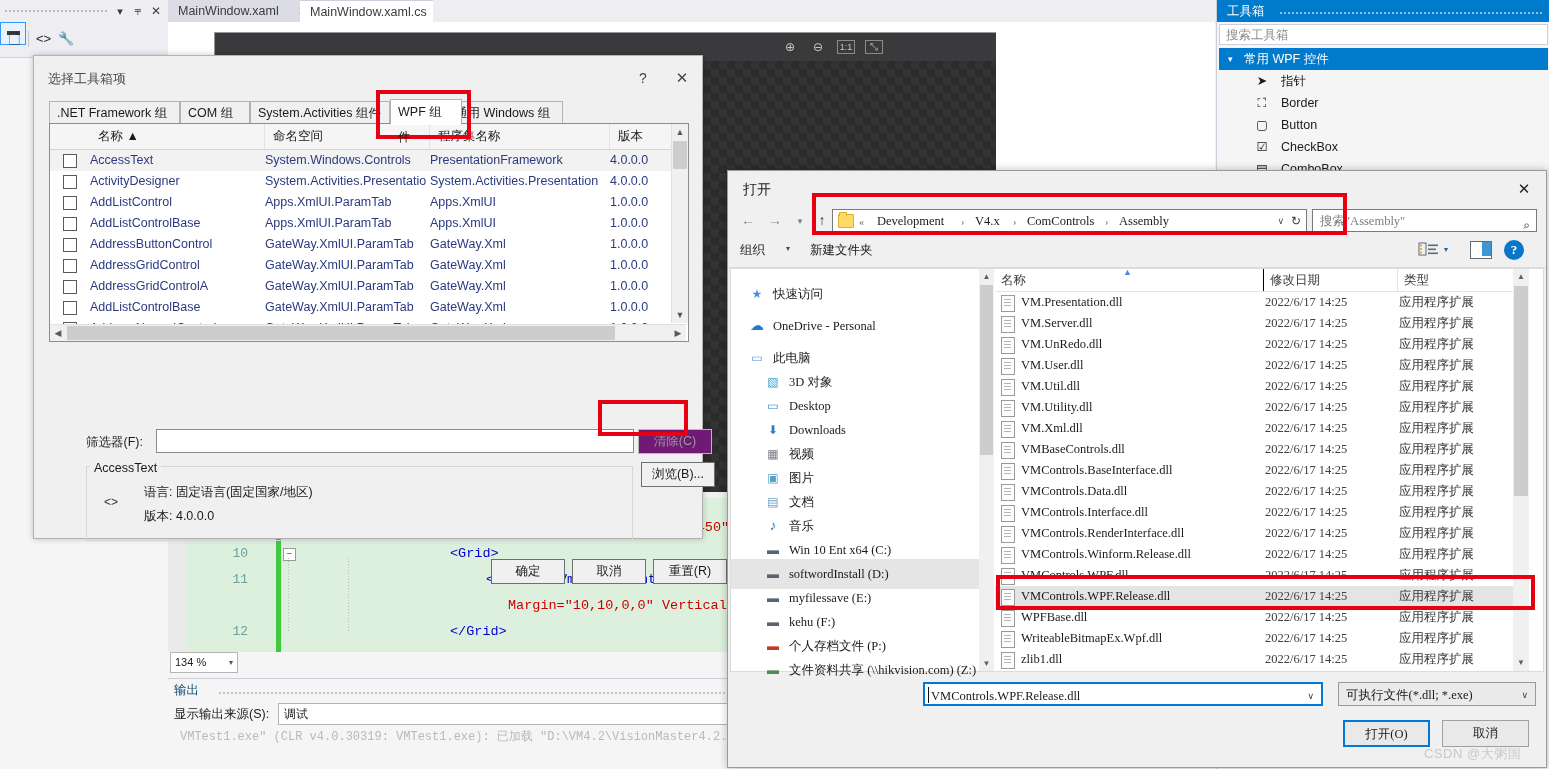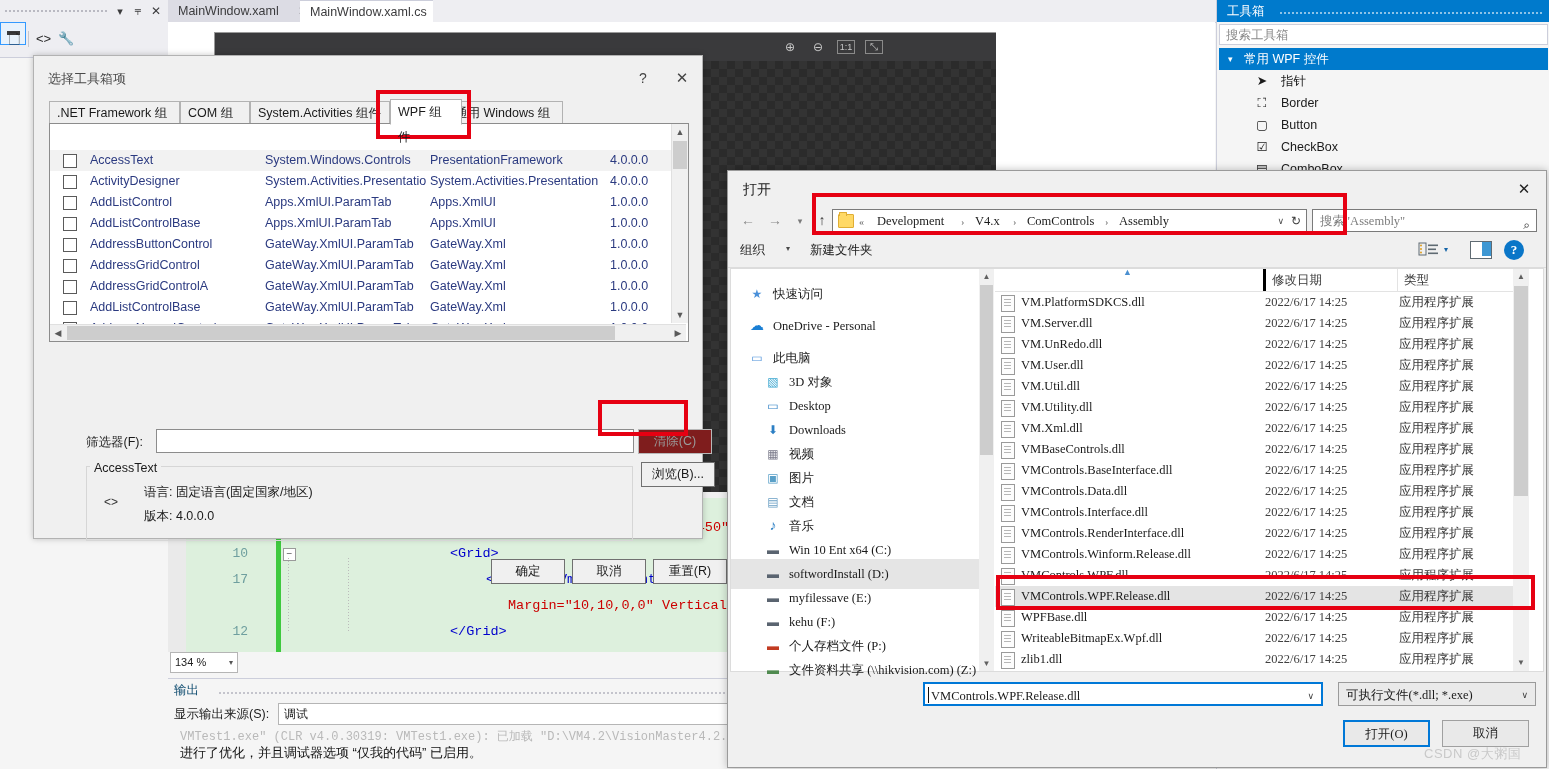--- a/index.html
+++ b/index.html
@@ -122,21 +122,21 @@
   .lrow .cb{position:absolute;left:13px;top:4px;width:12px;height:12px;border:1px solid #5a5a5a;background:#fff;}
   .lc{position:absolute;top:0;white-space:nowrap;overflow:hidden;}
   #lvscroll{position:absolute;right:0;top:0;width:16px;height:199px;background:#f0f0f0;border-left:1px solid #e0e0e0;}
   #lvscroll .arw{position:absolute;left:0;width:16px;height:16px;text-align:center;line-height:16px;font-size:9px;color:#5a5a5a;}
   #lvscroll .thumb{position:absolute;left:1px;top:17px;width:14px;height:28px;background:#cdcdcd;}
   #lhscroll{position:absolute;left:0;bottom:0;width:636px;height:16px;background:#f0f0f0;border-top:1px solid #e0e0e0;}
   #lhscroll .arw{position:absolute;top:0;width:16px;height:16px;text-align:center;line-height:16px;font-size:9px;color:#5a5a5a;}
   #lhscroll .thumb{position:absolute;left:17px;top:1px;width:548px;height:14px;background:#cdcdcd;}
   #filterlbl{position:absolute;left:52px;top:378px;font-size:12.5px;}
   #filterbox{position:absolute;left:122px;top:373px;width:476px;height:22px;background:#fff;border:1px solid #8c8c8c;}
-  #clearbtn{position:absolute;left:604px;top:373px;width:72px;height:23px;background:#7f1d1d;border:1px solid #b8b8b8;
+  #clearbtn{position:absolute;left:604px;top:373px;width:72px;height:23px;background:#701a75;border:1px solid #b8b8b8;
      text-align:center;line-height:23px;font-size:12.5px;color:#9a9a9a;}
   #grpbox{position:absolute;left:52px;top:410px;width:545px;height:73px;border:1px solid #d6d6d6;}
   #grplbl{position:absolute;left:56px;top:405px;background:#f0f0f0;padding:0 4px;font-size:12.5px;color:#1a1a1a;}
   #grpicon{position:absolute;left:70px;top:439px;font-size:12px;color:#333;}
   #grpline1{position:absolute;left:110px;top:428px;font-size:12.5px;}
   #grpline2{position:absolute;left:110px;top:452px;font-size:12.5px;}
   #browsebtn{position:absolute;left:607px;top:406px;width:72px;height:23px;background:#f0f0f0;border:1px solid #707070;
      text-align:center;line-height:23px;font-size:12.5px;}
   .dlgbtn{position:absolute;top:503px;width:72px;height:23px;background:#f0f0f0;border:1px solid #707070;
      text-align:center;line-height:23px;font-size:12.5px;}
@@ -258,21 +258,21 @@
   </div>
   <div id="dsn-splitter"></div>
 
   <div id="editor">
     <div id="ed-gutter-left"></div>
     <div id="ed-changebar"></div>
 
     <div class="ln" style="top:-3px">8</div>
     <div class="ln" style="top:22px">9</div>
     <div class="ln" style="top:48px">10</div>
-    <div class="ln" style="top:74px">17</div>
+    <div class="ln" style="top:74px">11</div>
     <div class="ln" style="top:126px">12</div>
 
     <div id="fold10">−</div>
     <div class="dotline" style="top:60px;height:75px"></div>
     <div class="dotline" style="left:180px;top:60px;height:75px"></div>
 
     <div class="code" style="top:-3px;left:310px;color:#cc0000">mc:Ignorable="d"</div>
     <div class="code" style="top:22px;left:310px;color:#cc0000">Title="MainWindow" Height="450" Width="800</div>
     <div class="code" style="top:48px;left:282px">&lt;Grid&gt;</div>
     <div class="code" style="top:74px;left:318px">&lt;Release:VmRenderControl Name="vmRenderCon</div>
@@ -296,21 +296,20 @@
       </div>
       <div class="out-icn" id="oi1">↯</div>
       <div class="out-icn" id="oi2">⇤</div>
       <div class="out-icn" id="oi3">⇥</div>
       <div class="outsep" id="os1"></div>
       <div class="out-icn" id="oi4">✖</div>
       <div class="outsep" id="os2"></div>
       <div class="out-icn" id="oi5">↹</div>
     </div>
     <div class="outline faded" style="top:49px">VMTest1.exe" (CLR v4.0.30319: VMTest1.exe): 已加载 "D:\VM4.2\VisionMaster4.2.0\Developmen</div>
-    <div class="outline cjk" style="top:65px">进行了优化，并且调试器选项 “仅我的代码” 已启用。</div>
     <div class="outline" style="top:88px;left:6px">“VMTest1.exe”(CLR v4.0.30319: VMTest1.exe): 已加载 "D:\VM4.2\VisionMaster4.2.0\Developmen</div>
   </div>
 
   <div id="toolbox">
     <div id="tbx-search">搜索工具箱</div>
     <div id="tbx-title">
       <span class="tl">工具箱</span>
       <span class="dots"></span>
     </div>
     <div id="tbx-group">
@@ -347,20 +346,26 @@
 
   <div id="tabrow">
     <div class="ctab" style="left:0;width:131px">.NET Framework 组件</div>
     <div class="ctab" style="left:131px;width:70px">COM 组件</div>
     <div class="ctab" style="left:201px;width:140px">System.Activities 组件</div>
     <div class="ctab" style="left:398px;width:116px">通用 Windows 组件</div>
     <div class="ctab act" style="left:341px;width:72px">WPF 组件</div>
   </div>
 
   <div id="listwrap">
+    <div id="lhdr">
+      <div class="lh" style="left:40px;width:175px">名称 ▲</div>
+      <div class="lh" style="left:215px;width:165px">命名空间</div>
+      <div class="lh" style="left:380px;width:180px">程序集名称</div>
+      <div class="lh" style="left:560px;width:60px;border-right:0">版本</div>
+    </div>
 
     <div class="lrow sel" style="top:26px">
       <span class="cb"></span>
       <span class="lc" style="left:40px;width:170px">AccessText</span>
       <span class="lc" style="left:215px;width:162px">System.Windows.Controls</span>
       <span class="lc" style="left:380px;width:175px">PresentationFramework</span>
       <span class="lc" style="left:560px;width:58px">4.0.0.0</span>
     </div>
     <div class="lrow" style="top:47px">
       <span class="cb"></span>
@@ -574,28 +579,29 @@
     </div>
 
     <div id="od-navscroll">
       <div class="arw" style="top:0">▲</div>
       <div class="thumb"></div>
       <div class="arw" style="bottom:0">▼</div>
     </div>
 
     <div id="od-list">
       <div id="od-lhdr">
+        <div class="od-lh" style="left:0;width:268px">名称</div>
         <div id="od-sortarw">▲</div>
-        <div class="od-lh" style="left:268px;width:134px;border-left:3px solid #000000">修改日期</div>
+        <div class="od-lh" style="left:268px;width:134px;border-left:1px solid #000000">修改日期</div>
         <div class="od-lh" style="left:402px;width:116px;border-left:1px solid #e3e3e3">类型</div>
       </div>
 
       <div class="fl-row" style="top:23px">
         <span class="fic"></span>
-        <span class="fn">VM.PlatformSDKCS.dll</span>
+        <span class="fn">VM.Presentation.dll</span>
         <span class="fd">2022/6/17 14:25</span>
         <span class="ft">应用程序扩展</span>
       </div>
       <div class="fl-row" style="top:44px">
         <span class="fic"></span>
         <span class="fn">VM.Server.dll</span>
         <span class="fd">2022/6/17 14:25</span>
         <span class="ft">应用程序扩展</span>
       </div>
       <div class="fl-row" style="top:65px">

